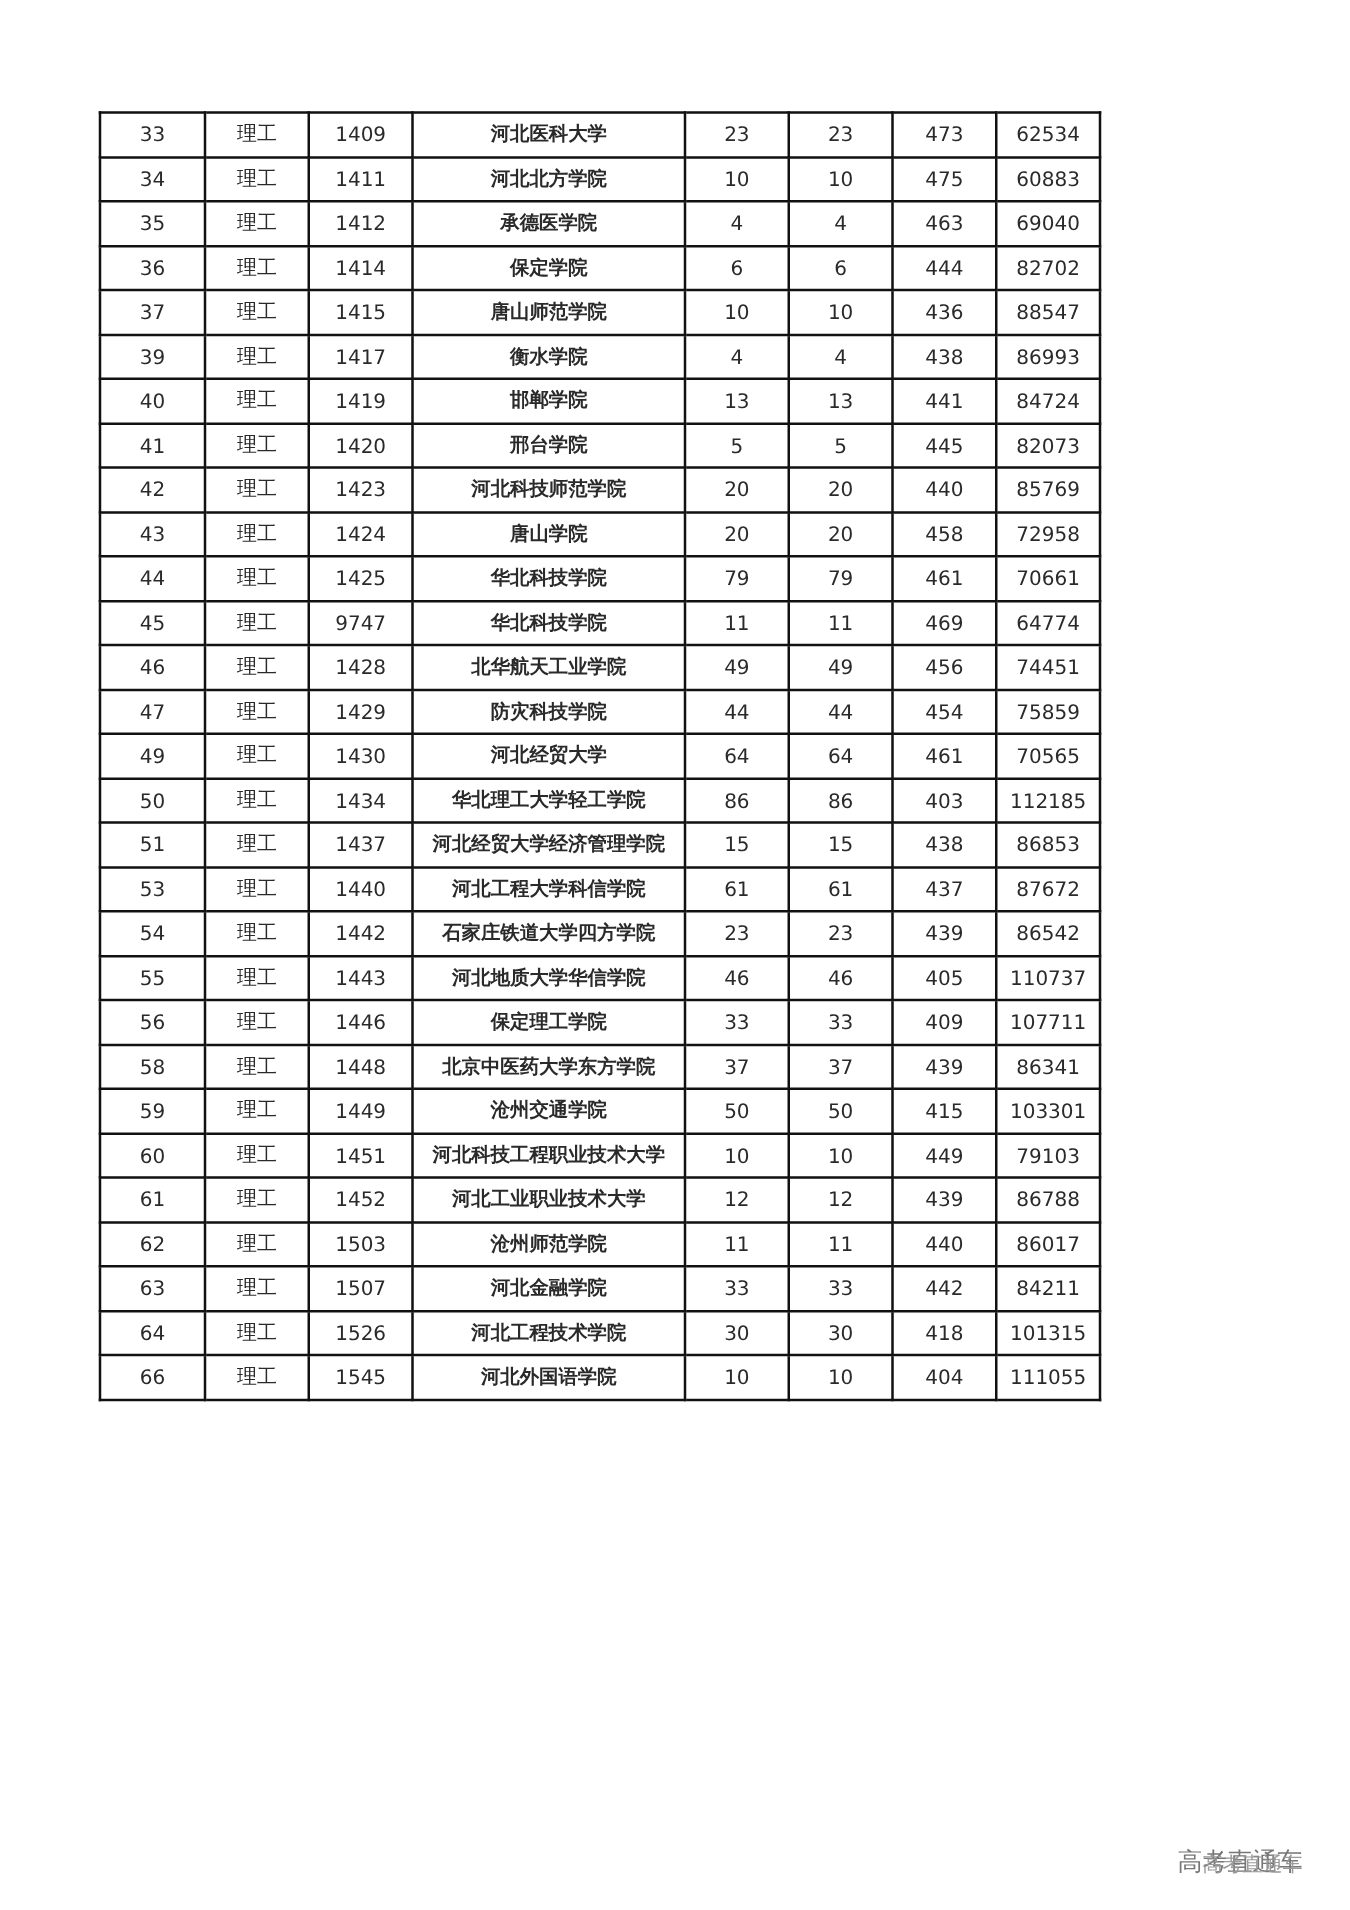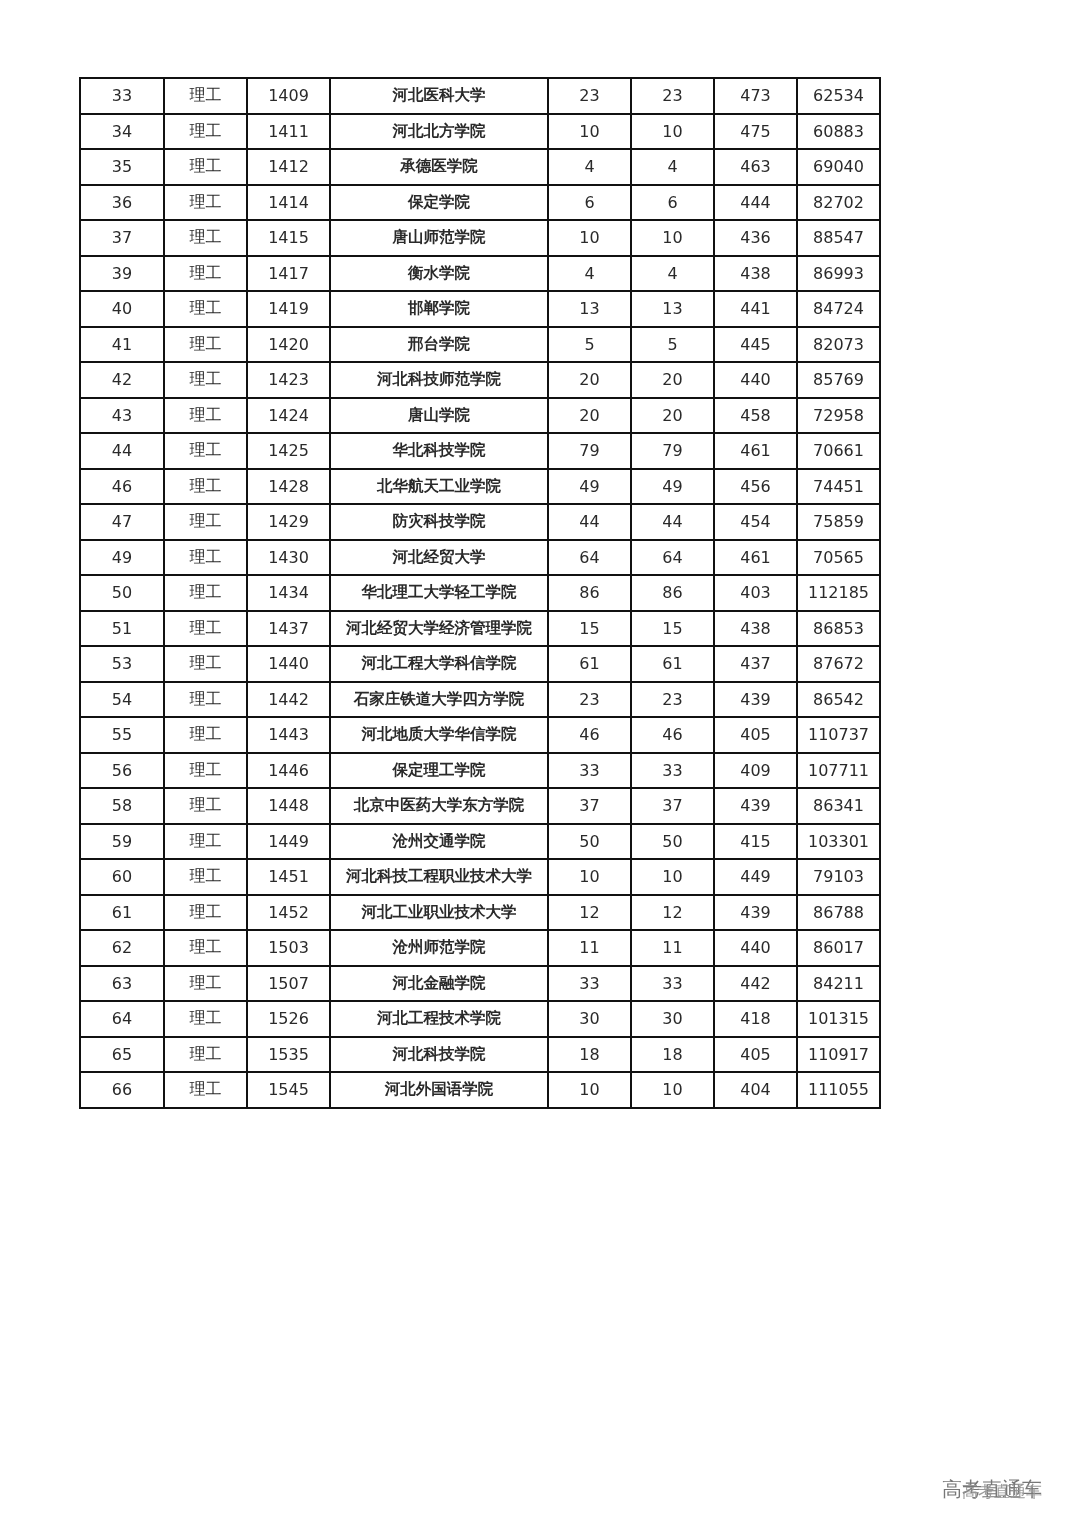--- a/index.html
+++ b/index.html
@@ -1,18 +1,18 @@
 <!DOCTYPE html>
 <html><head>
 <meta charset="utf-8">
 <style>
   html, body { margin: 0; padding: 0; background: #ffffff; }
   body { width: 1080px; height: 1528px; position: relative; overflow: hidden;
          font-family: "DejaVu Sans", "Liberation Sans", sans-serif; color: #222; }
-  .table-wrap { position: absolute; left: 67px; top: 77px; padding-left: 12px; }
+  .table-wrap { position: absolute; left: 67px; top: 89px; padding-left: 12px; }
   table { border-collapse: collapse; table-layout: fixed; }
   td { border: 2.5px solid #111; height: 33.5px; padding: 0; text-align: center;
        vertical-align: middle; font-size: 16px; color: #2a2a2a; white-space: nowrap; }
   col.c1 { width: 84px; } col.c2 { width: 83px; } col.c3 { width: 83px; }
   col.c4 { width: 218px; } col.c5 { width: 83px; } col.c6 { width: 83px; }
   col.c7 { width: 83px; } col.c8 { width: 83px; }
   .name { font-size: 15.5px; font-weight: bold; }
   .watermark { position: absolute; left: 942px; top: 1476px; width: 130px; height: 30px; }
   .watermark span { position: absolute; left: 0; top: 0; font-size: 20px; white-space: nowrap; }
   .wm-a { color: #777; }
@@ -138,20 +138,30 @@
           <td>44</td>
           <td>理工</td>
           <td>1425</td>
           <td class="name">华北科技学院</td>
           <td>79</td>
           <td>79</td>
           <td>461</td>
           <td>70661</td>
         </tr>
         <tr>
+          <td>45</td>
+          <td>理工</td>
+          <td>9747</td>
+          <td class="name">华北科技学院</td>
+          <td>11</td>
+          <td>11</td>
+          <td>469</td>
+          <td>64774</td>
+        </tr>
+        <tr>
           <td>46</td>
           <td>理工</td>
           <td>1428</td>
           <td class="name">北华航天工业学院</td>
           <td>49</td>
           <td>49</td>
           <td>456</td>
           <td>74451</td>
         </tr>
         <tr>
@@ -296,30 +306,20 @@
         </tr>
         <tr>
           <td>64</td>
           <td>理工</td>
           <td>1526</td>
           <td class="name">河北工程技术学院</td>
           <td>30</td>
           <td>30</td>
           <td>418</td>
           <td>101315</td>
-        </tr>
-        <tr>
-          <td>65</td>
-          <td>理工</td>
-          <td>1535</td>
-          <td class="name">河北科技学院</td>
-          <td>18</td>
-          <td>18</td>
-          <td>405</td>
-          <td>110917</td>
         </tr>
         <tr>
           <td>66</td>
           <td>理工</td>
           <td>1545</td>
           <td class="name">河北外国语学院</td>
           <td>10</td>
           <td>10</td>
           <td>404</td>
           <td>111055</td>

